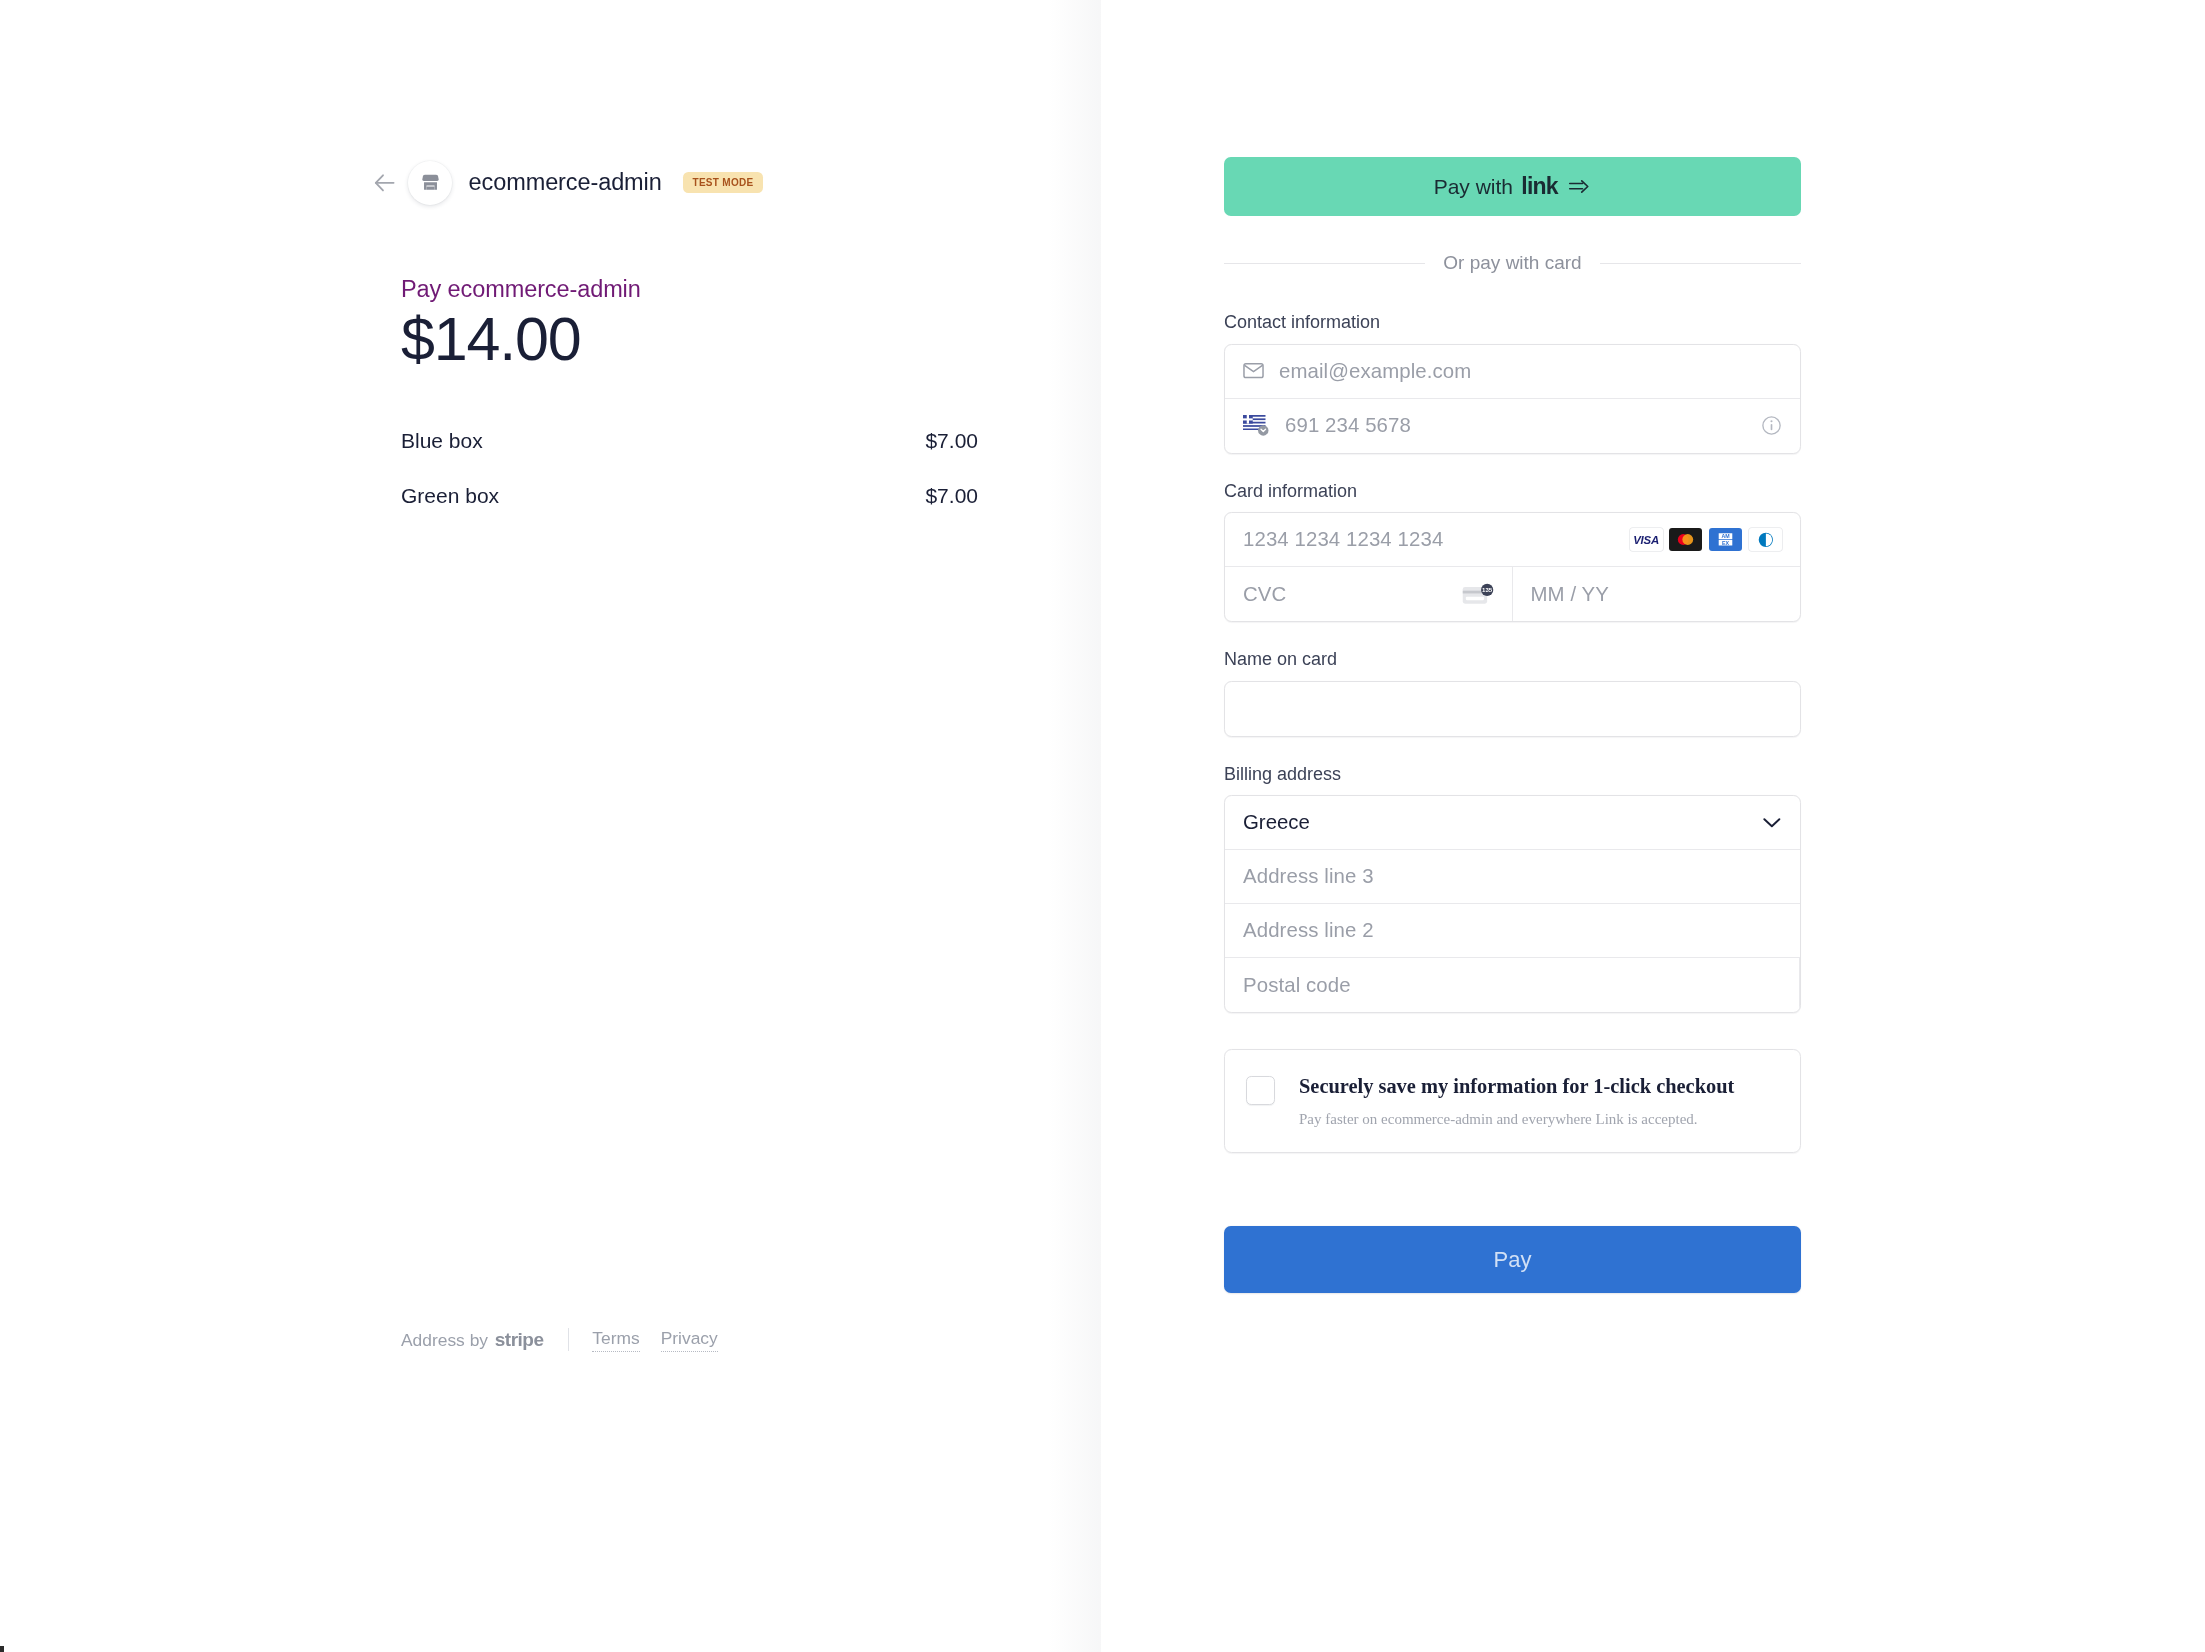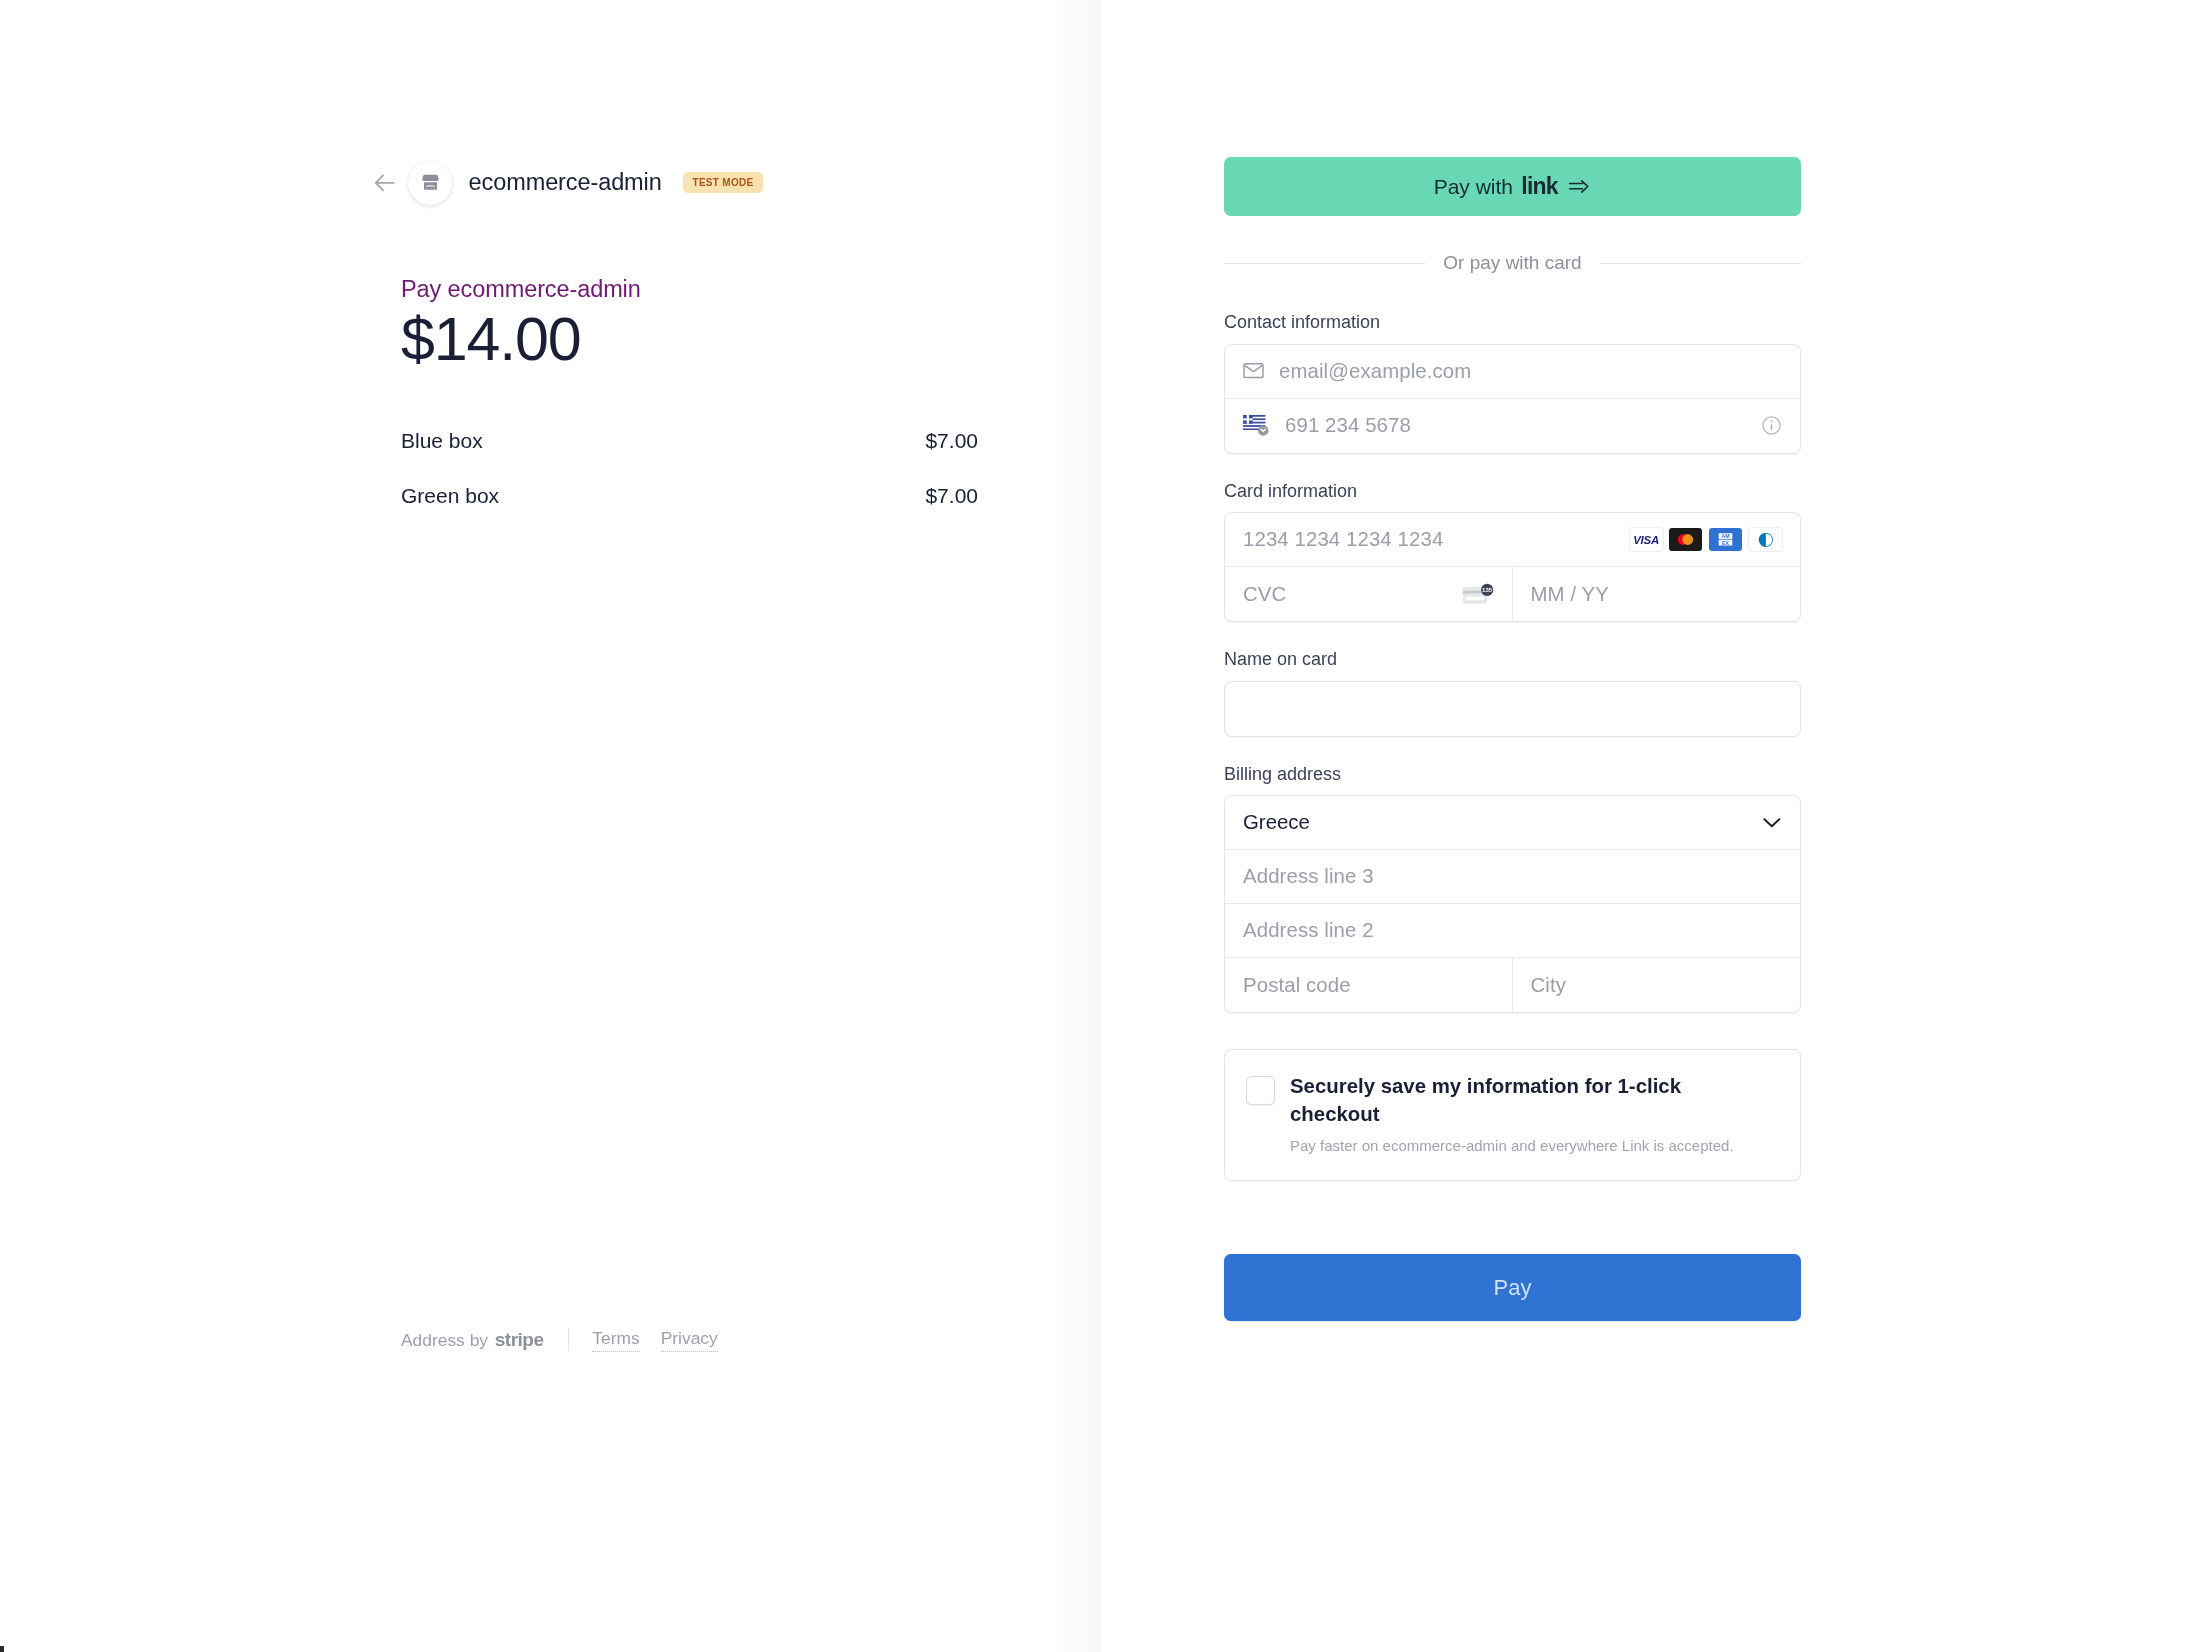--- a/index.html
+++ b/index.html
@@ -281,21 +281,21 @@
   .checkbox {
     width: 29px; height: 29px;
     border: 0.8px solid #d8d9dd;
     border-radius: 5.3px;
     background: #fff;
     box-shadow: 0 0.8px 0.8px rgba(60,66,87,0.07);
     flex: 0 0 auto;
     margin-top: 2.3px;
     cursor: pointer;
   }
-  .save-text { margin-left: 15px; }
+  .save-text { margin-left: 24px; font-family: Liberation Serif, serif; }
   .save-title {
     font-size: 20.4px;
     font-weight: bold;
     color: #1a1f36;
     line-height: 1.36;
     max-width: 484px;
   }
   .save-sub {
     margin-top: 7.6px;
     font-size: 15px;
@@ -521,23 +521,20 @@
           <div class="frow">
             <span class="placeholder">Address line 3</span>
           </div>
           <div class="frow">
             <span class="placeholder">Address line 2</span>
           </div>
           <div class="frow-split">
             <div class="half">
               <span class="placeholder">Postal code</span>
             </div>
-            <div class="half">
-              <span class="placeholder">City</span>
-            </div>
           </div>
         </div>
       </div>
 
       
       <div class="save-box">
         <div class="checkbox"></div>
         <div class="save-text">
           <div class="save-title">Securely save my information for 1-click checkout</div>
           <div class="save-sub">Pay faster on ecommerce-admin and everywhere Link is accepted.</div>

